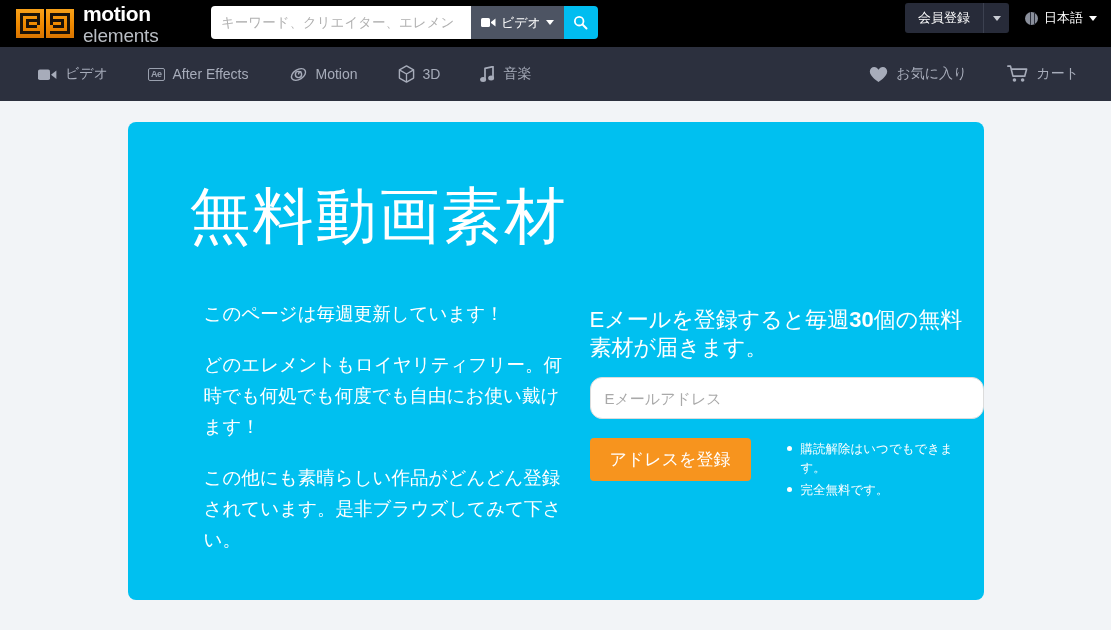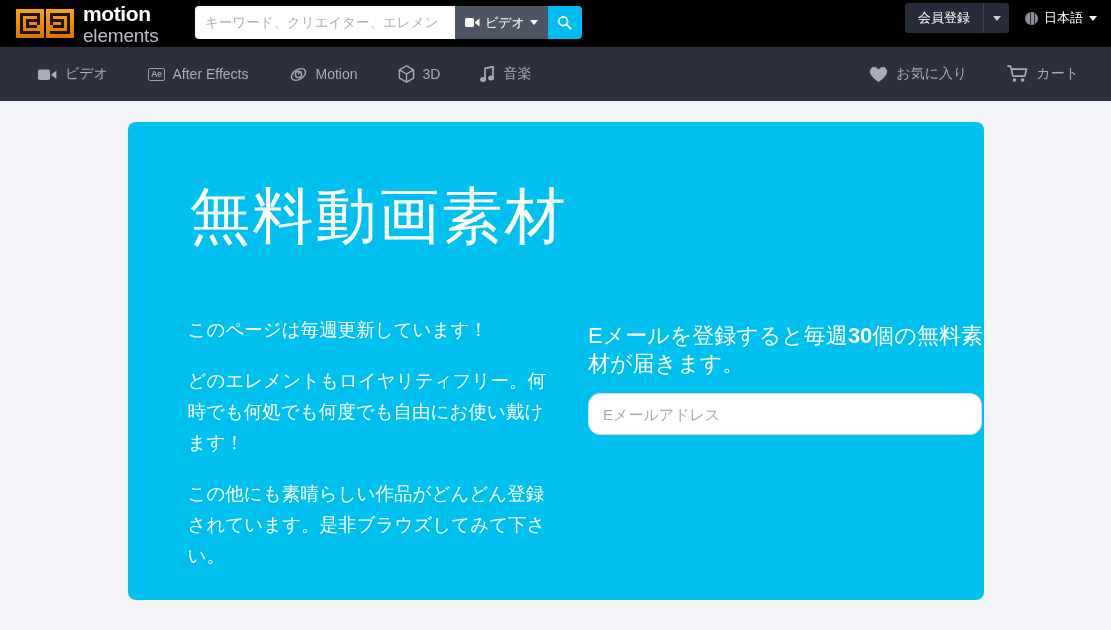--- a/index.html
+++ b/index.html
@@ -76,21 +76,21 @@
     color: #b9bdc4;
     font-size: 19px;
     font-weight: normal;
     letter-spacing: -0.2px;
     margin-top: 2px;
   }
 
   
   .search-group {
     position: absolute;
-    left: 195px;
+    left: 211px;
     top: 6px;
     height: 33px;
     display: flex;
     border-radius: 4px;
     overflow: hidden;
   }
   .search-input {
     width: 260px;
     height: 33px;
     border: none;
@@ -244,22 +244,22 @@
     color: #ffffff;
     font-size: 61px;
     font-weight: 300;
     letter-spacing: 2px;
     margin-left: 62px;
     line-height: 1.08;
   }
 
   .hero-cols {
     display: flex;
-    margin-top: 64px;
-    padding-left: 60px;
+    margin-top: 48px;
+    padding-left: 76px;
   }
 
   .col-left { width: 385px; }
 
   .para {
     color: #ffffff;
     font-size: 18.5px;
     line-height: 1.68;
     margin-bottom: 20px;
     font-weight: 400;
@@ -469,17 +469,24 @@
         <p class="para">このページは毎週更新しています！</p>
         <p class="para">どのエレメントもロイヤリティフリー。何時でも何処でも何度でも自由にお使い戴けます！</p>
         <p class="para">この他にも素晴らしい作品がどんどん登録されています。是非ブラウズしてみて下さい。</p>
       </div>
 
       <div class="col-right">
         <div class="signup-head"><span>Eメールを登録すると毎週</span><b>30</b><span>個の無料素材が届きます。</span></div>
 
         <input class="email-input" type="text" placeholder="Eメールアドレス" style="">
 
+        <div class="cta-row">
+          <button class="cta-btn">アドレスを登録</button>
+          <ul class="benefits">
+            <li>購読解除はいつでもできます。</li>
+            <li>完全無料です。</li>
+          </ul>
+        </div>
       </div>
 
     </div>
   </div>
 </div>
 
 </body></html>

